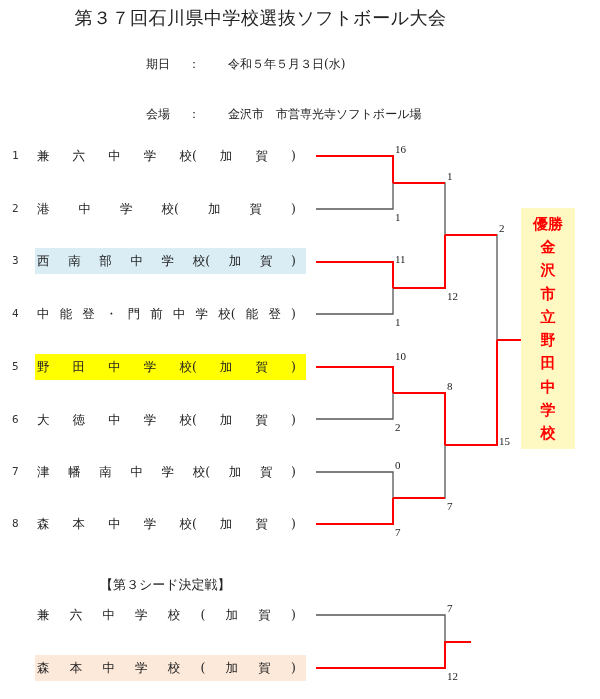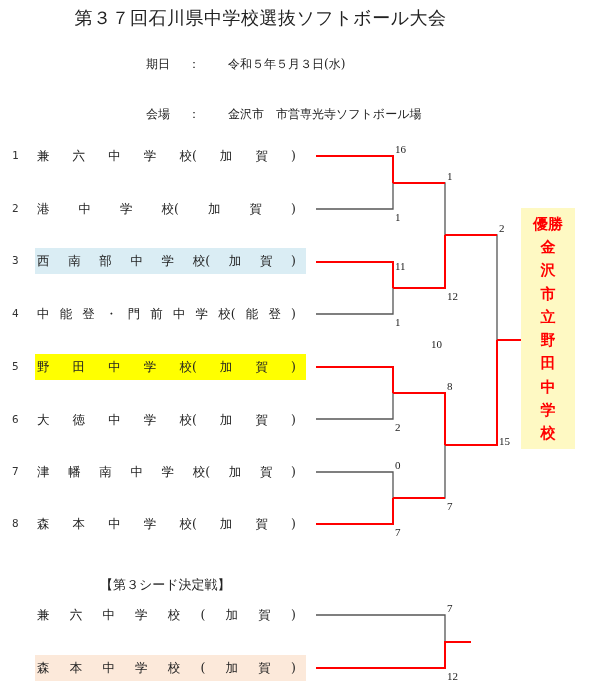--- a/index.html
+++ b/index.html
@@ -178,23 +178,23 @@
     <polyline points="445,445 497,445 497,340" stroke="#ff0000" stroke-width="2"></polyline>
     <polyline points="497,340 521,340" stroke="#ff0000" stroke-width="2"></polyline>
 
     <polyline points="316,615 445,615 445,642" stroke="#555"></polyline>
     <polyline points="316,668 445,668 445,642 471,642" stroke="#ff0000" stroke-width="2"></polyline>
   </g>
 </svg>
 
 <span class="score" style="left:395px;top:143px;">16</span>
 <span class="score" style="left:395px;top:211px;">1</span>
-<span class="score" style="left:395px;top:260px;">11</span>
+<span class="score" style="left:395px;top:253px;">11</span>
 <span class="score" style="left:395px;top:316px;">1</span>
-<span class="score" style="left:395px;top:338px;margin-left:36px;">10</span>
+<span class="score" style="left:395px;top:350px;">10</span>
 <span class="score" style="left:395px;top:421px;">2</span>
 <span class="score" style="left:395px;top:459px;">0</span>
 <span class="score" style="left:395px;top:526px;">7</span>
 
 <span class="score" style="left:447px;top:170px;">1</span>
 <span class="score" style="left:447px;top:290px;">12</span>
 <span class="score" style="left:447px;top:380px;">8</span>
 <span class="score" style="left:447px;top:500px;">7</span>
 
 <span class="score" style="left:499px;top:222px;">2</span>

